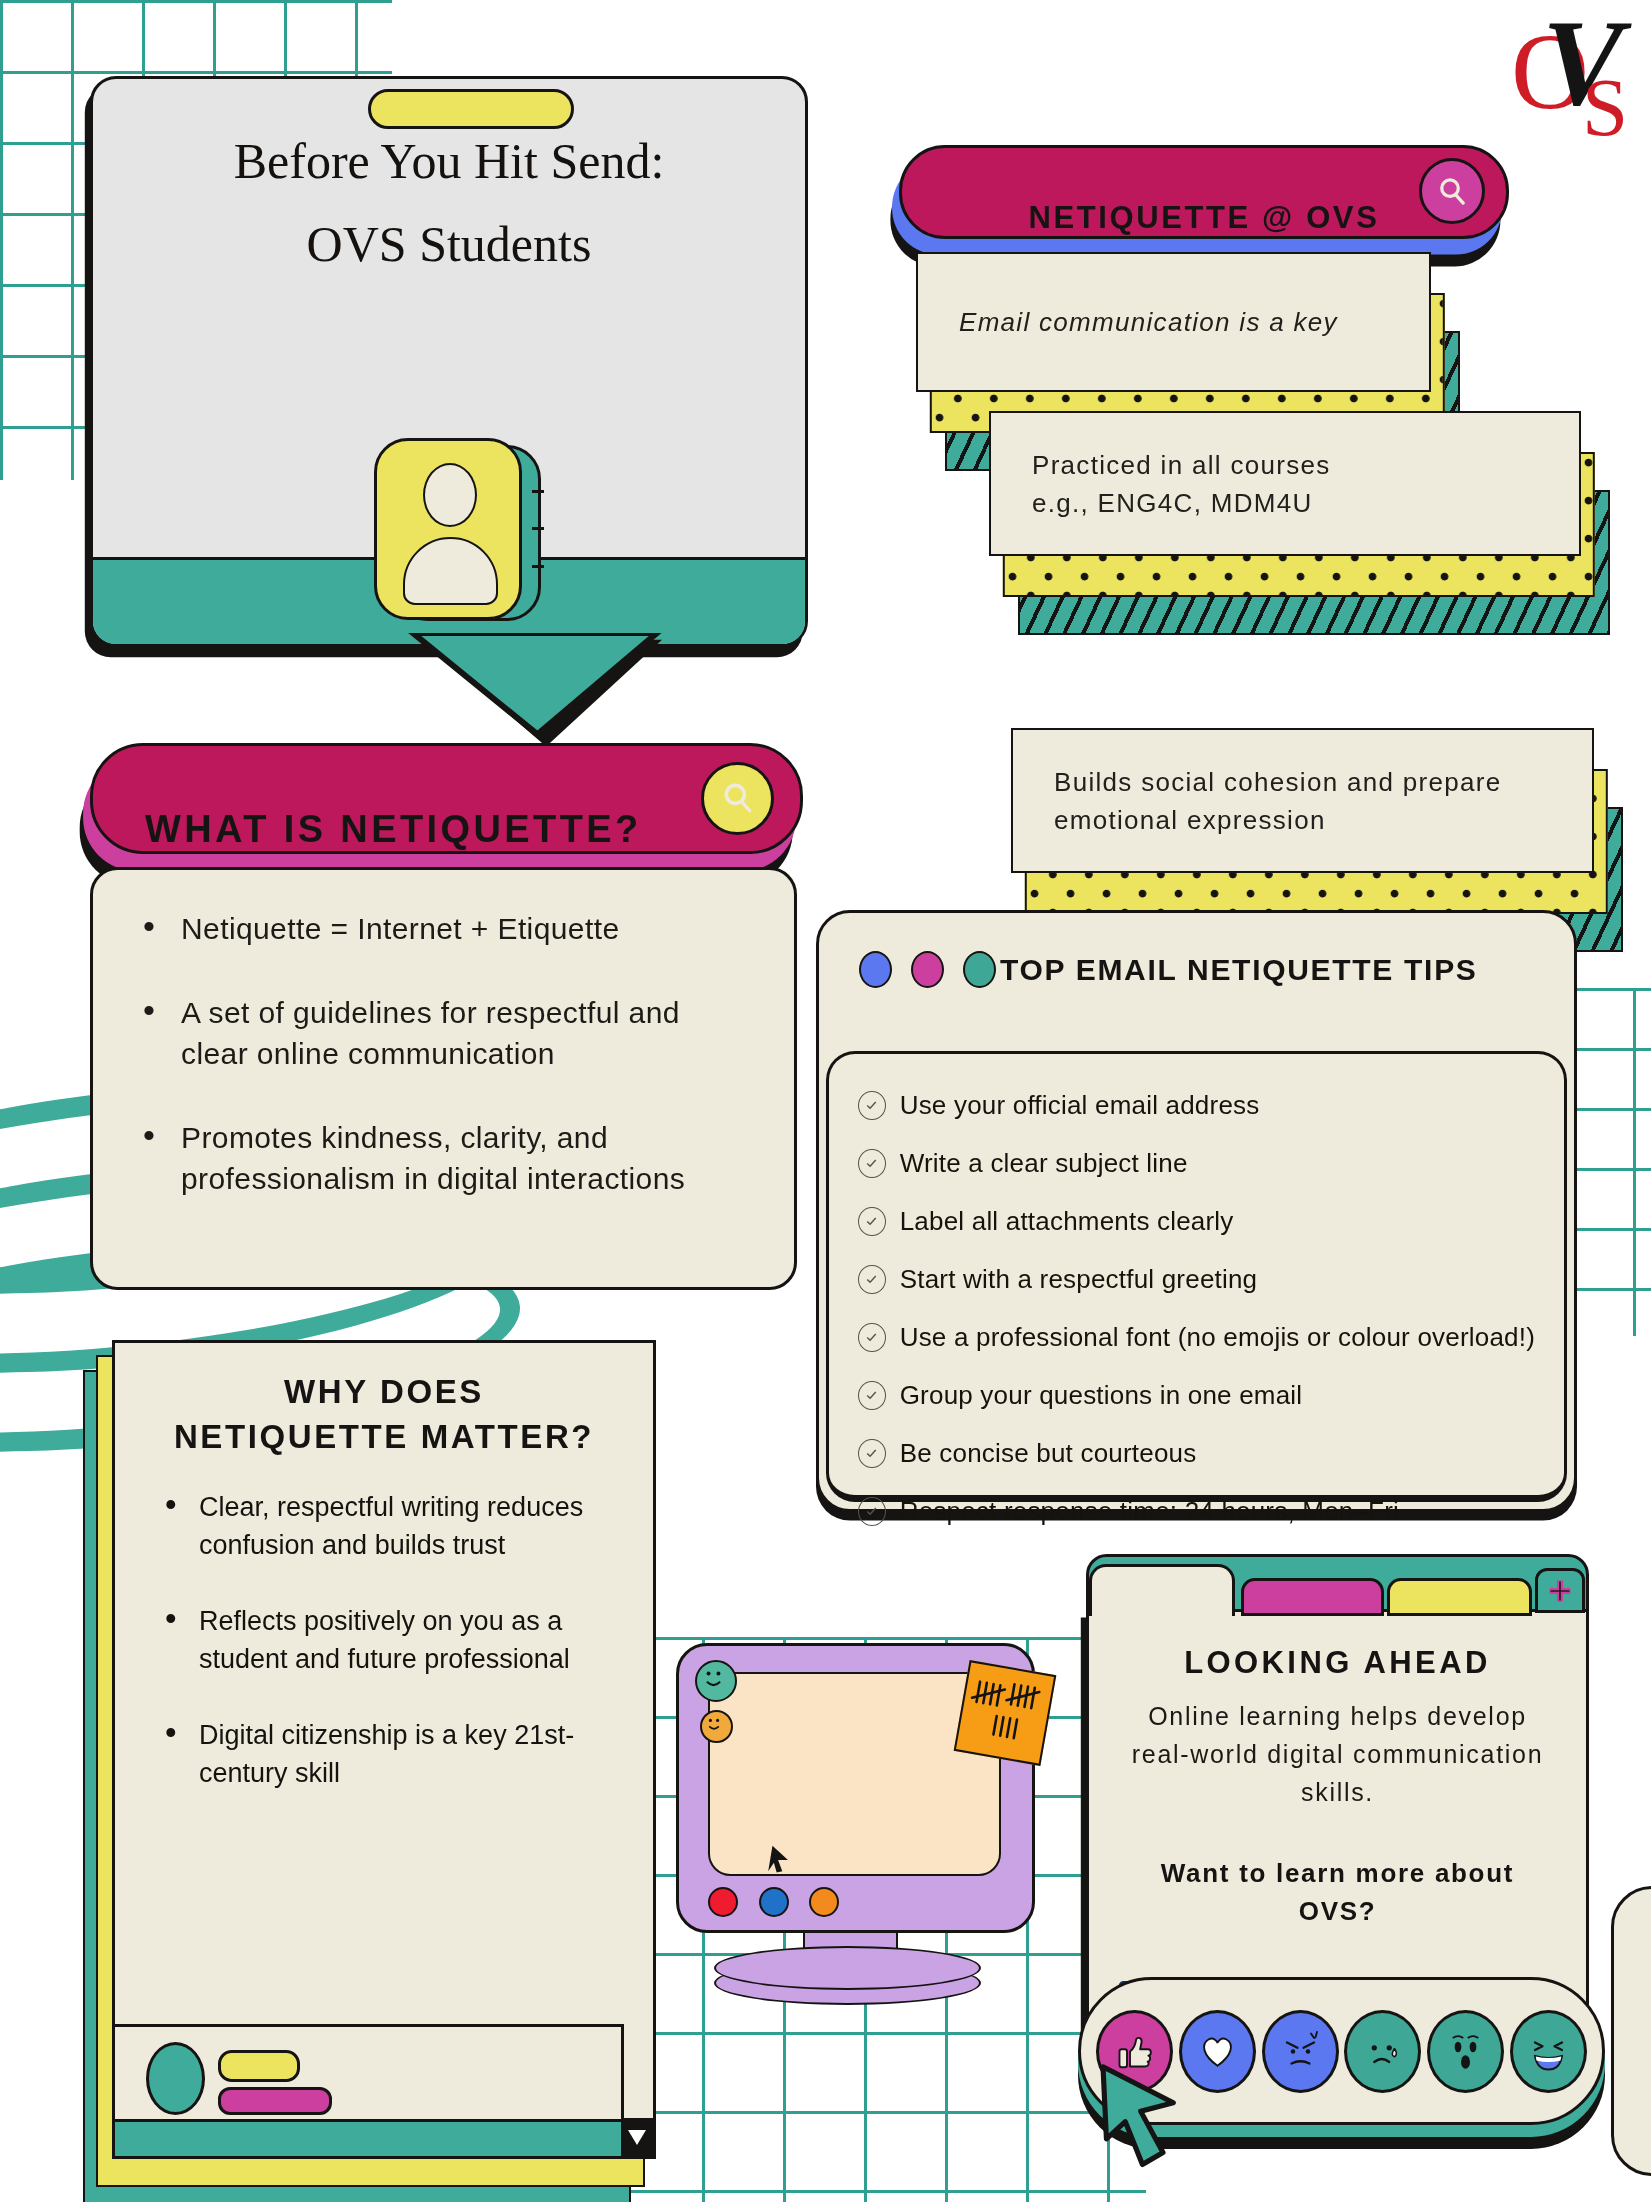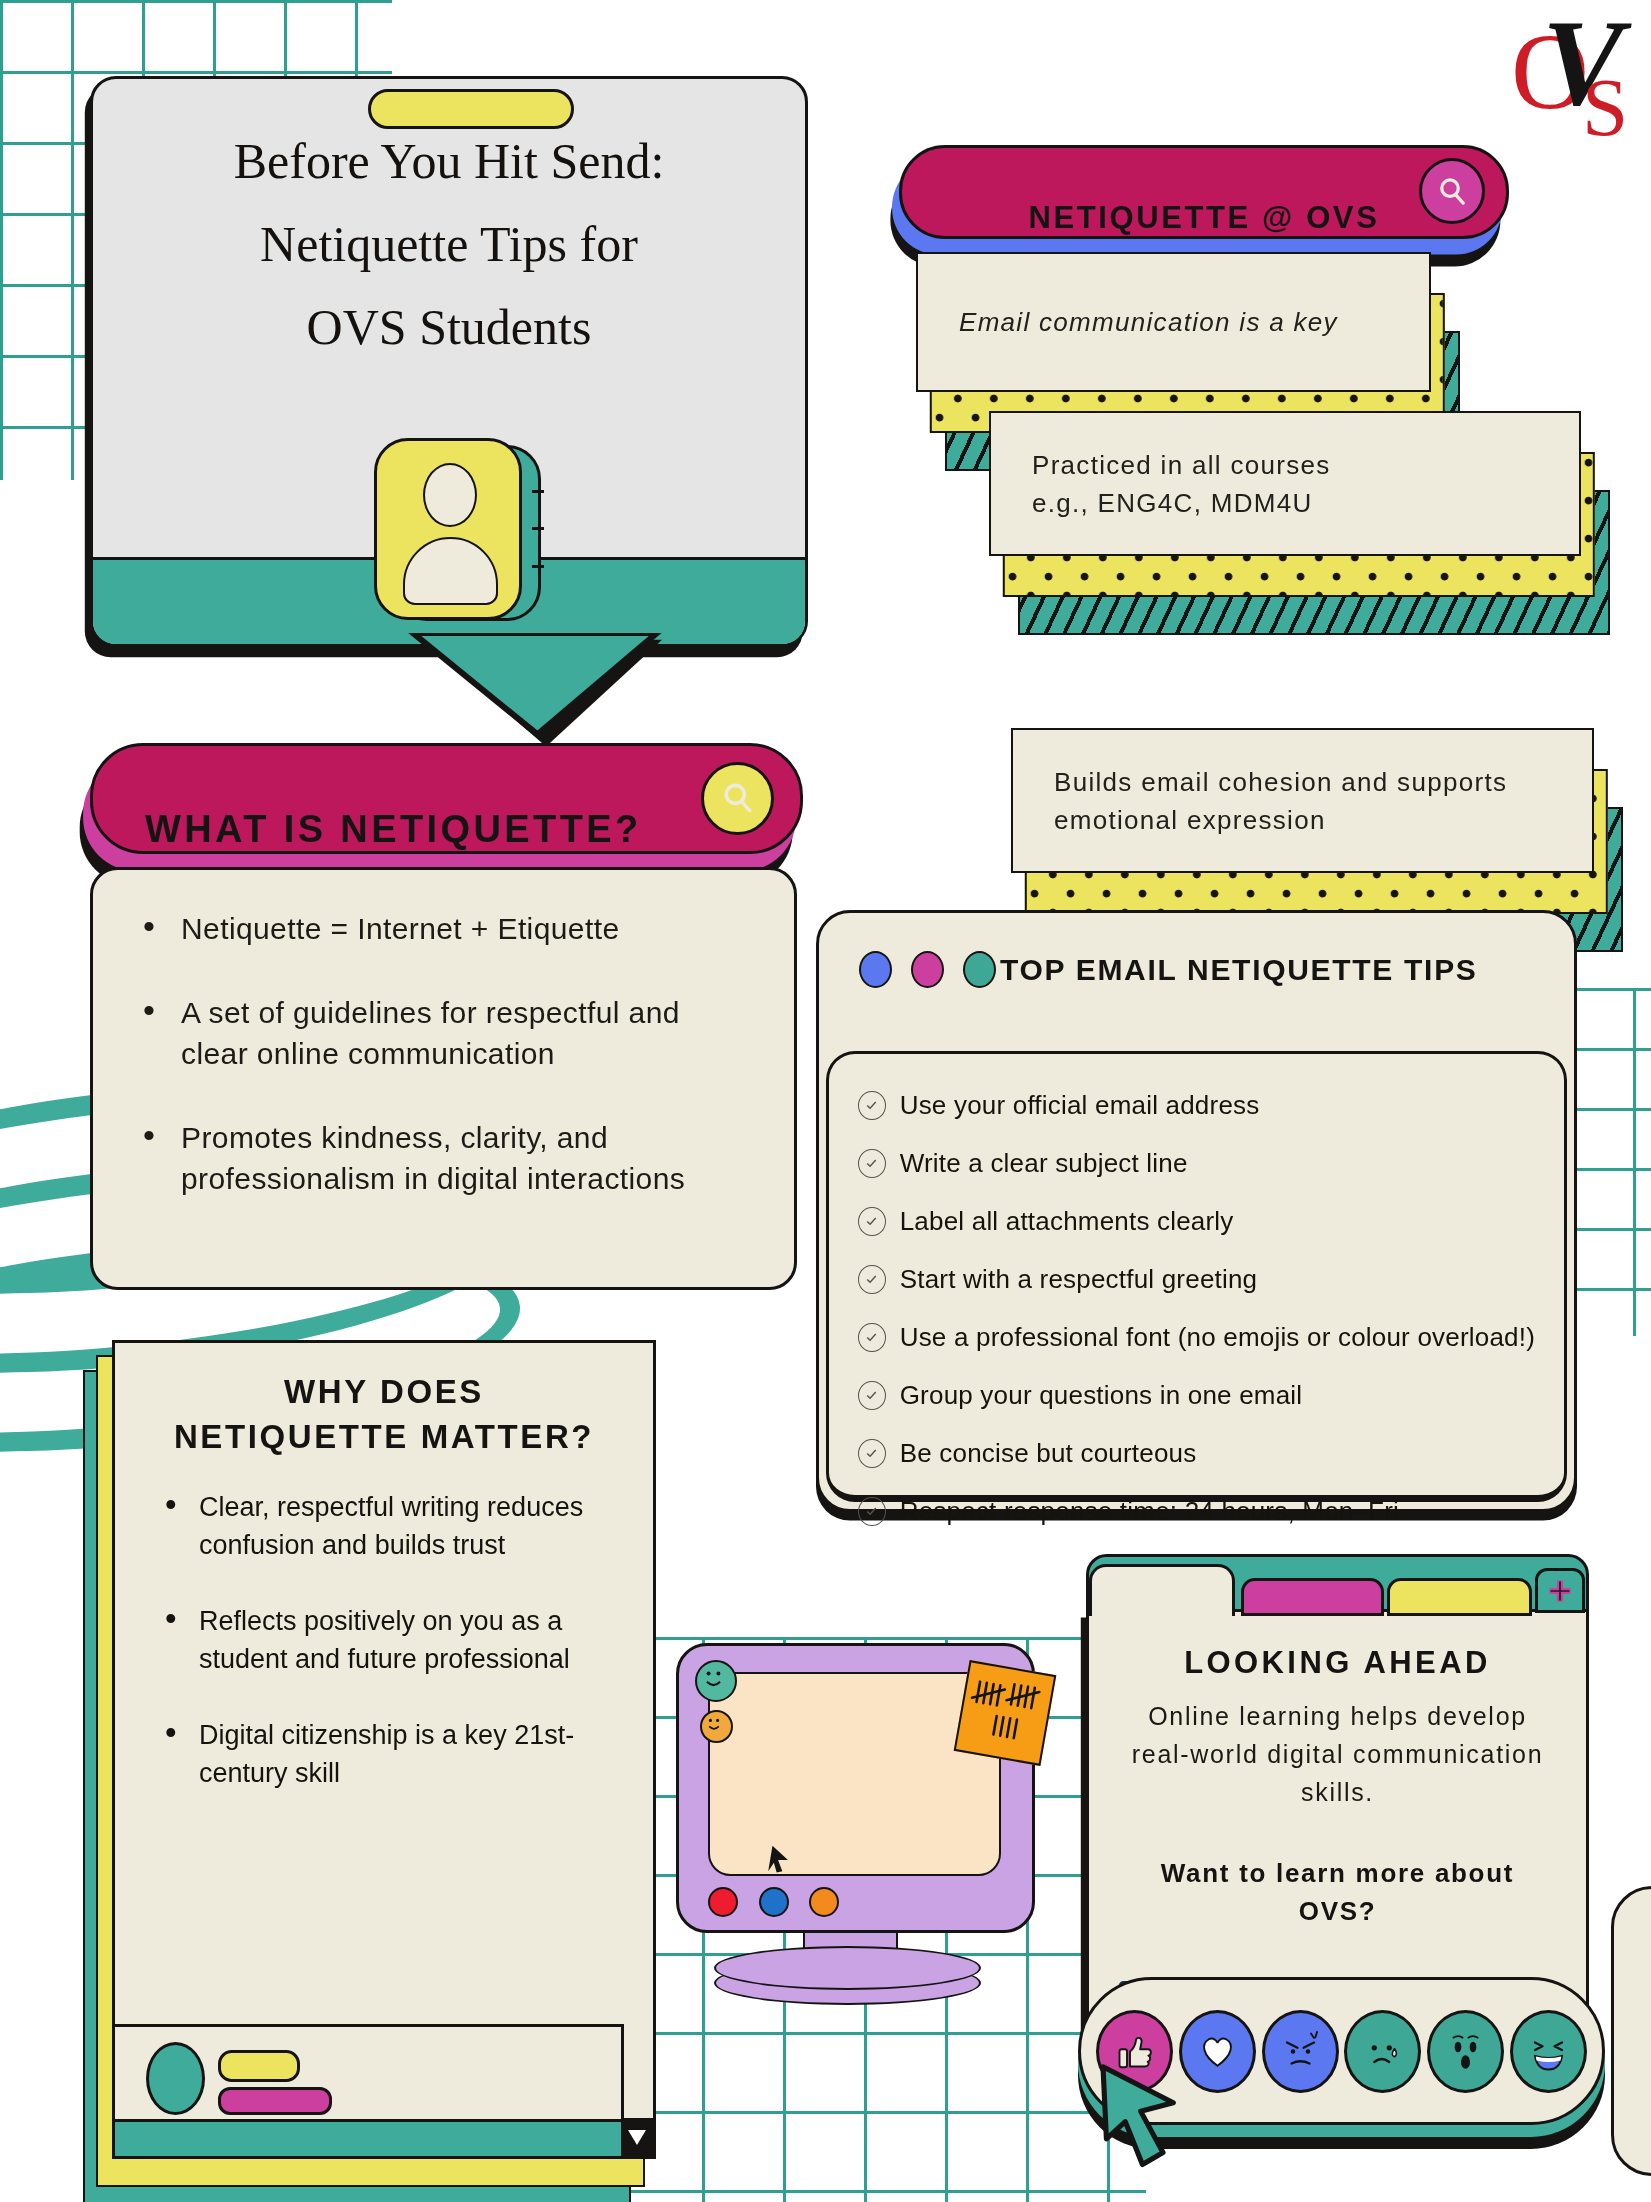--- a/index.html
+++ b/index.html
@@ -184,21 +184,20 @@
   <div id="grid-b" class="grid"></div>
 
   <div class="ring" style="top:1091px"></div>
   <div class="ring" style="top:1170px"></div>
   <div class="ring" style="top:1249px"></div>
 
   <div id="bubble" class="abs">
     <div id="bubble-pill"></div>
     <div id="main-title">
       <span style="display:block">Before You Hit Send:</span>
-      <span style="display:block">Netiquette Tips for</span>
       <span style="display:block">OVS Students</span>
     </div>
     <div id="bubble-band"></div>
     <div id="avatar">
       <div class="side"></div>
       <div class="tick" style="top:52px"></div>
       <div class="tick" style="top:89px"></div>
       <div class="tick" style="top:127px"></div>
       <div class="face-card">
         <div class="head"></div>
@@ -239,21 +238,21 @@
     <div class="layer l-yellow"></div>
     <div class="face">
       <span>Practiced in all courses</span>
       <span>e.g., ENG4C, MDM4U</span>
     </div>
   </div>
   <div id="icard4" class="icard">
     <div class="layer l-teal"></div>
     <div class="layer l-yellow"></div>
     <div class="face">
-      <span>Builds email cohesion and supports</span>
+      <span>Builds social cohesion and prepare</span>
       <span>emotional expression</span>
     </div>
   </div>
 
   <div id="pill-whatis" class="pill">
     <span class="lbl">WHAT IS NETIQUETTE?</span>
     <span class="search-circle">
       <svg width="36" height="36" viewBox="0 0 40 40">
         <circle cx="17" cy="16" r="10" fill="none" stroke="#efebdc" stroke-width="4"></circle>
         <line x1="24" y1="24" x2="33" y2="34" stroke="#efebdc" stroke-width="4" stroke-linecap="round"></line>

